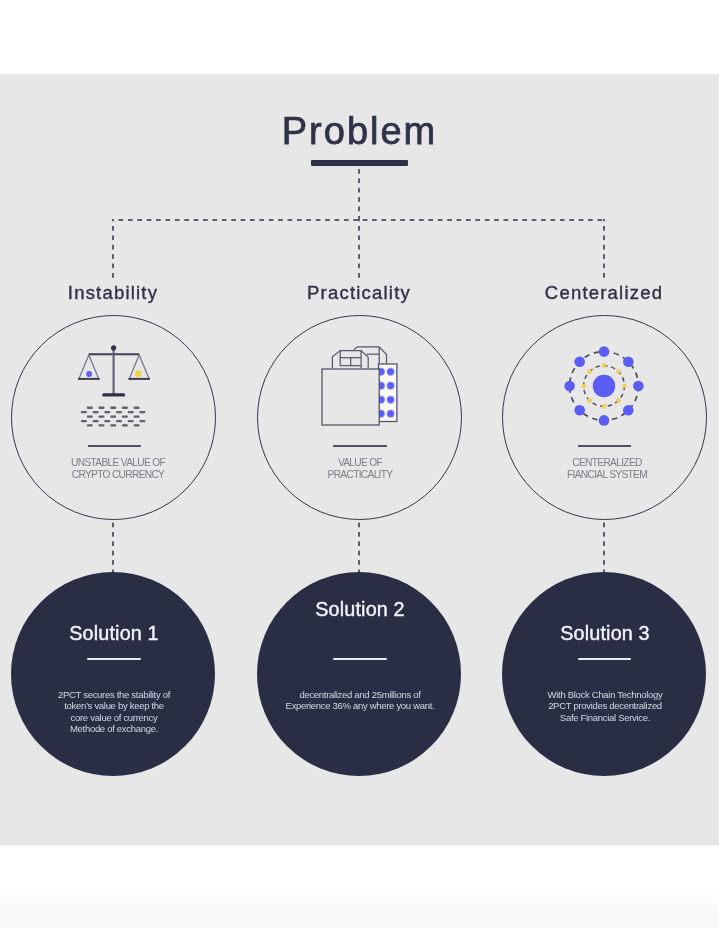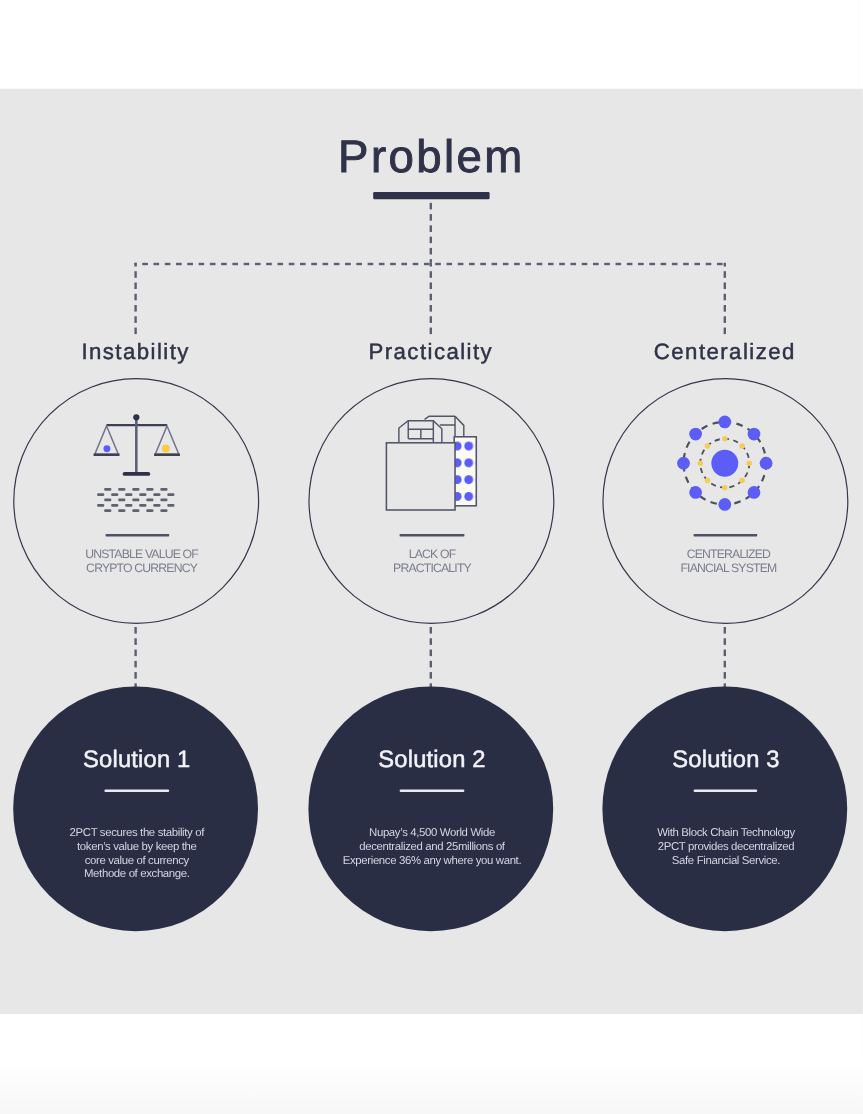--- a/index.html
+++ b/index.html
@@ -154,29 +154,28 @@
           <path d="M32.7 14.7 V22.7"></path>
           <path d="M43.1 7.1 V25.3"></path>
           <path d="M43.1 7.6 L50.2 14.3 V25.3"></path>
         </g>
         <rect x="4.0" y="26.0" width="57.2" height="56.0" fill="#e7e7e7" stroke="#52556a" stroke-width="1.3"></rect>
       </g>
     </svg>
   </div>
   <div class="cap-rule" style="left:333.4px;top:370.8px;"></div>
   <div class="caption" style="left:240px;top:383px;">
-    <div>LACK OF</div>
+    <div>VALUE OF</div>
     <div>PRACTICALITY</div>
   </div>
   <div class="vline" style="left:358px;top:445px;height:54px;"></div>
   <div class="scircle" style="left:257px;top:498px;"></div>
-  <div class="stitle" style="left:240px;top:548px;">Solution 2</div>
+  <div class="stitle" style="left:240px;top:524px;">Solution 2</div>
   <div class="srule" style="left:333.0px;top:583.6px;"></div>
   <div class="sbody" style="left:240px;top:615px;">
-    <div>Nupay’s 4,500 World Wide</div>
     <div>decentralized and 25millions of</div>
     <div>Experience 36% any where you want.</div>
   </div>
 
   <div class="colhead" style="left:484px;">Centeralized</div>
   <div class="ocircle" style="left:502px;top:241px;"></div>
   <div class="abs" style="left:562px;top:270px;">
     <svg width="84" height="84" viewBox="0 0 84 84">
       <circle cx="42" cy="42" r="34.4" fill="none" stroke="#4d5060" stroke-width="1.8" stroke-dasharray="5.5 4.6"></circle>
       <circle cx="42" cy="42" r="20.4" fill="none" stroke="#4d5060" stroke-width="1.5" stroke-dasharray="4.3 3.6"></circle>

